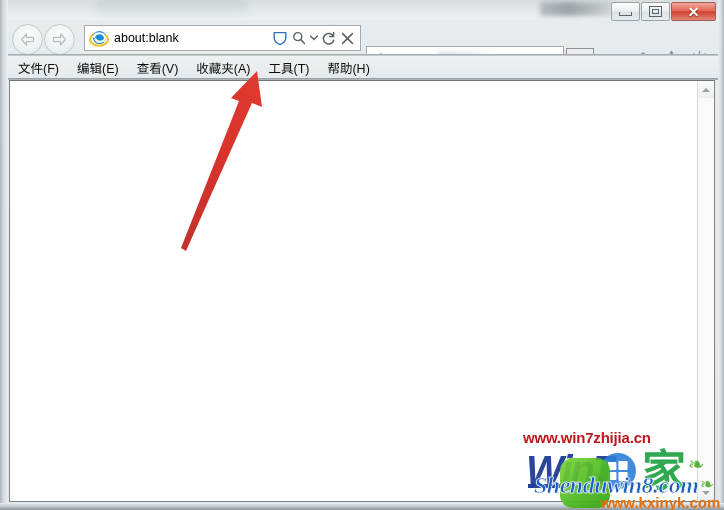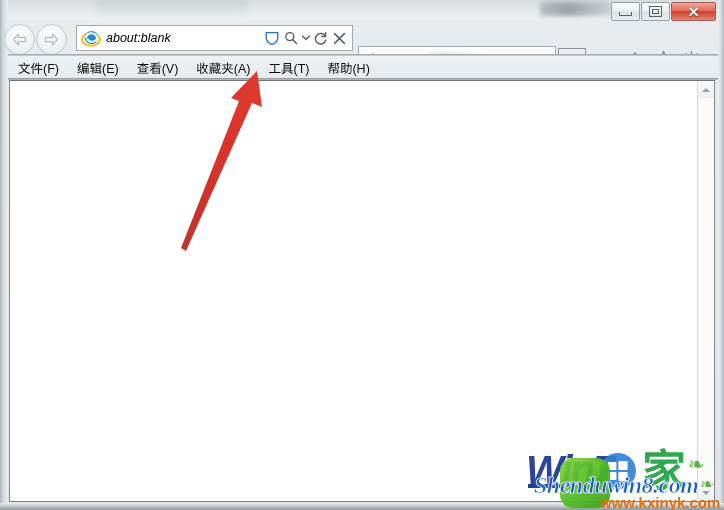--- a/index.html
+++ b/index.html
@@ -106,22 +106,22 @@
     font-size: 14px;
     font-weight: bold;
     font-family: "Liberation Sans", sans-serif;
     line-height: 14px;
     text-shadow: 0 1px 1px rgba(90,20,10,.8);
   }
 
   
   #navrow {
     position: absolute;
-    left: 0; top: 22px;
-    width: 710px; height: 34px; font-style: italic;
+    left: 8px; top: 22px;
+    width: 710px; height: 34px;
   }
   .navbtn {
     position: absolute;
     top: 2px;
     width: 29px; height: 29px;
     border-radius: 50%;
     border: 1px solid #c2c8cc;
     background: radial-gradient(circle at 50% 35%, #fdfdfd 0%, #eef1f2 60%, #e0e4e7 100%);
     display: flex; align-items: center; justify-content: center;
     cursor: default;
@@ -566,20 +566,21 @@
       <linearGradient id="redgrad" x1="0" y1="1" x2="1" y2="0">
         <stop offset="0%" stop-color="#c0332c"></stop>
         <stop offset="55%" stop-color="#d9332b"></stop>
         <stop offset="100%" stop-color="#e03b31"></stop>
       </linearGradient>
     </defs>
     <path d="M181,248 L239,101 L231,98 L257,71 L262,107 L252,103 L186,251 Z" fill="url(#redgrad)" stroke="none"></path>
   </svg>
 
   <div id="watermark-layer">
+    <div id="wm-url-top">www.win7zhijia.cn</div>
 
     <div id="wm-win7">Win7</div>
     <div id="wm-win7-bar"></div>
 
     <svg id="wm-winflag" viewBox="0 0 40 38">
       <circle cx="20" cy="19" r="18" fill="#2f7fd8" opacity=".9"></circle>
       <g fill="#ffffff">
         <rect x="10" y="10" width="8.4" height="8" rx="1"></rect>
         <rect x="20.4" y="9" width="9.2" height="9" rx="1"></rect>
         <rect x="10" y="20" width="8.4" height="8" rx="1"></rect>

